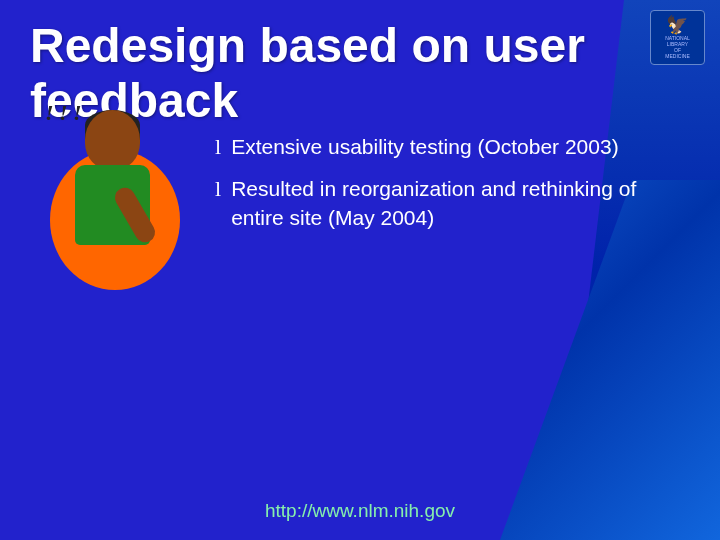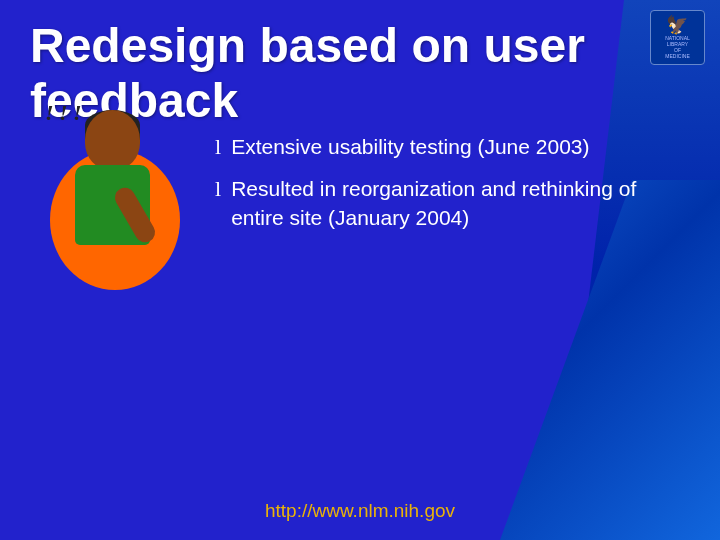--- a/index.html
+++ b/index.html
@@ -241,21 +241,21 @@
     .footer {
       position: absolute;
       bottom: 18px;
       left: 0;
       right: 0;
       text-align: center;
       z-index: 2;
     }
 
     .footer-link {
-      color: #eab308;
+      color: #86efac;
       font-size: 19px;
       font-family: Arial, sans-serif;
     }
   </style>
 </head>
 <body>
 
 <div class="slide">
 
   <div class="bg-accent2"></div>
@@ -287,25 +287,25 @@
         </div>
       </div>
     </div>
 
     <div class="bullet-list">
       <div class="bullet-item">
         <span class="bullet-dot">l</span>
       </div>
       <div class="bullet-item">
         <span class="bullet-dot">l</span>
-        <span class="bullet-text">Extensive usability testing (June 2003)</span>
+        <span class="bullet-text">Extensive usability testing (October 2003)</span>
       </div>
       <div class="bullet-item">
         <span class="bullet-dot">l</span>
-        <span class="bullet-text">Resulted in reorganization and rethinking of entire site (January 2004)</span>
+        <span class="bullet-text">Resulted in reorganization and rethinking of entire site (May 2004)</span>
       </div>
     </div>
   </div>
 
   <div class="footer">
     <span class="footer-link">http://www.nlm.nih.gov</span>
   </div>
 </div>
 
 </body></html>

